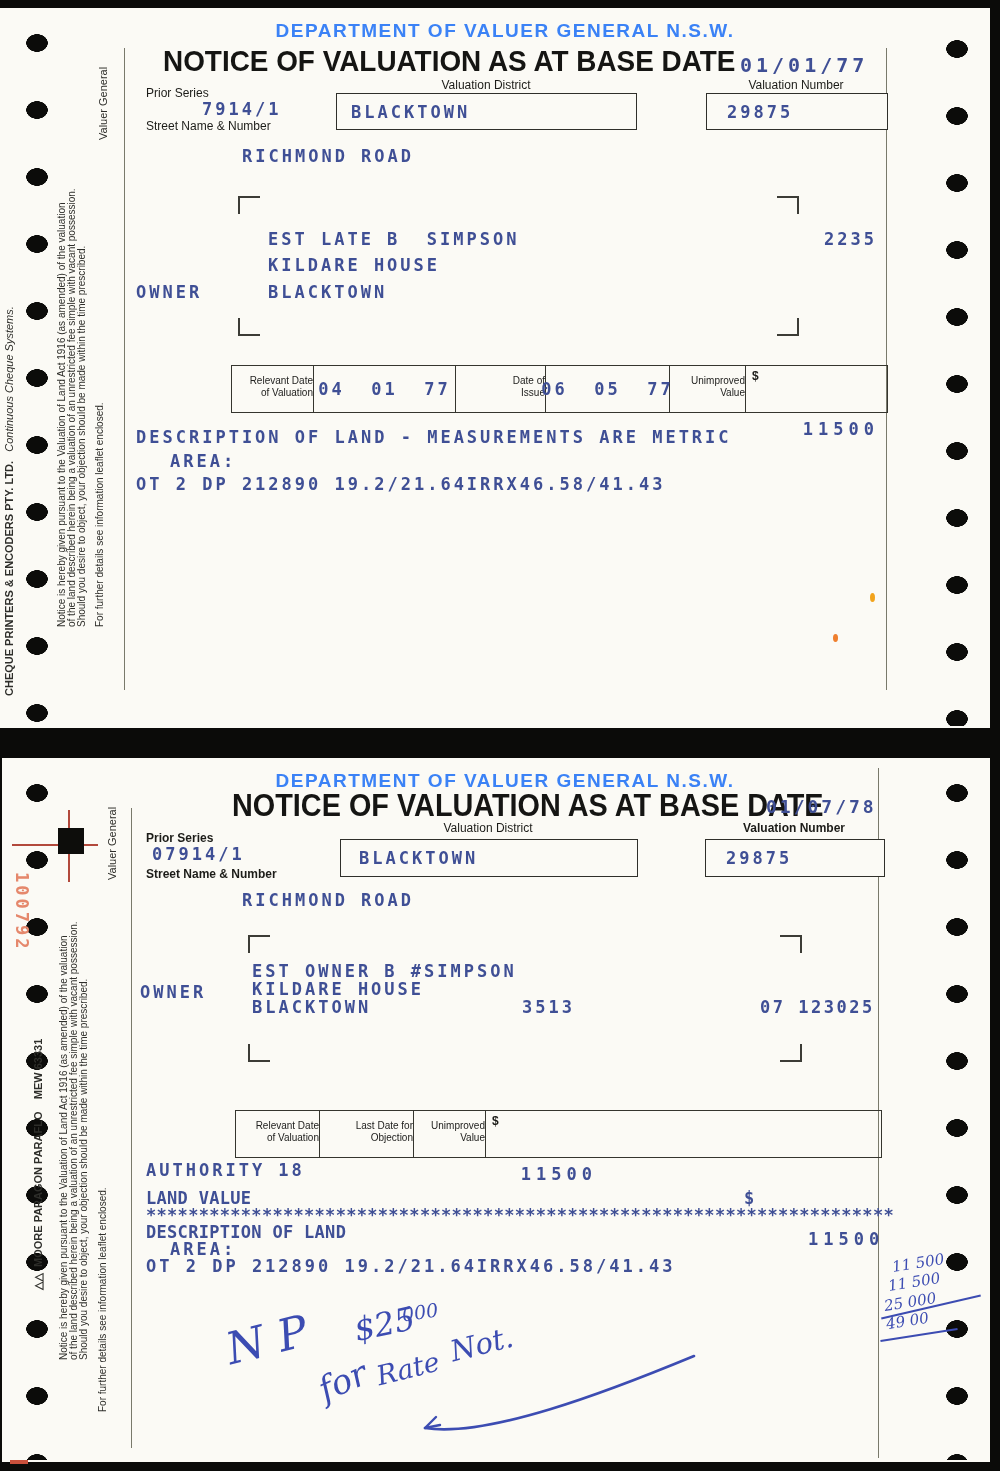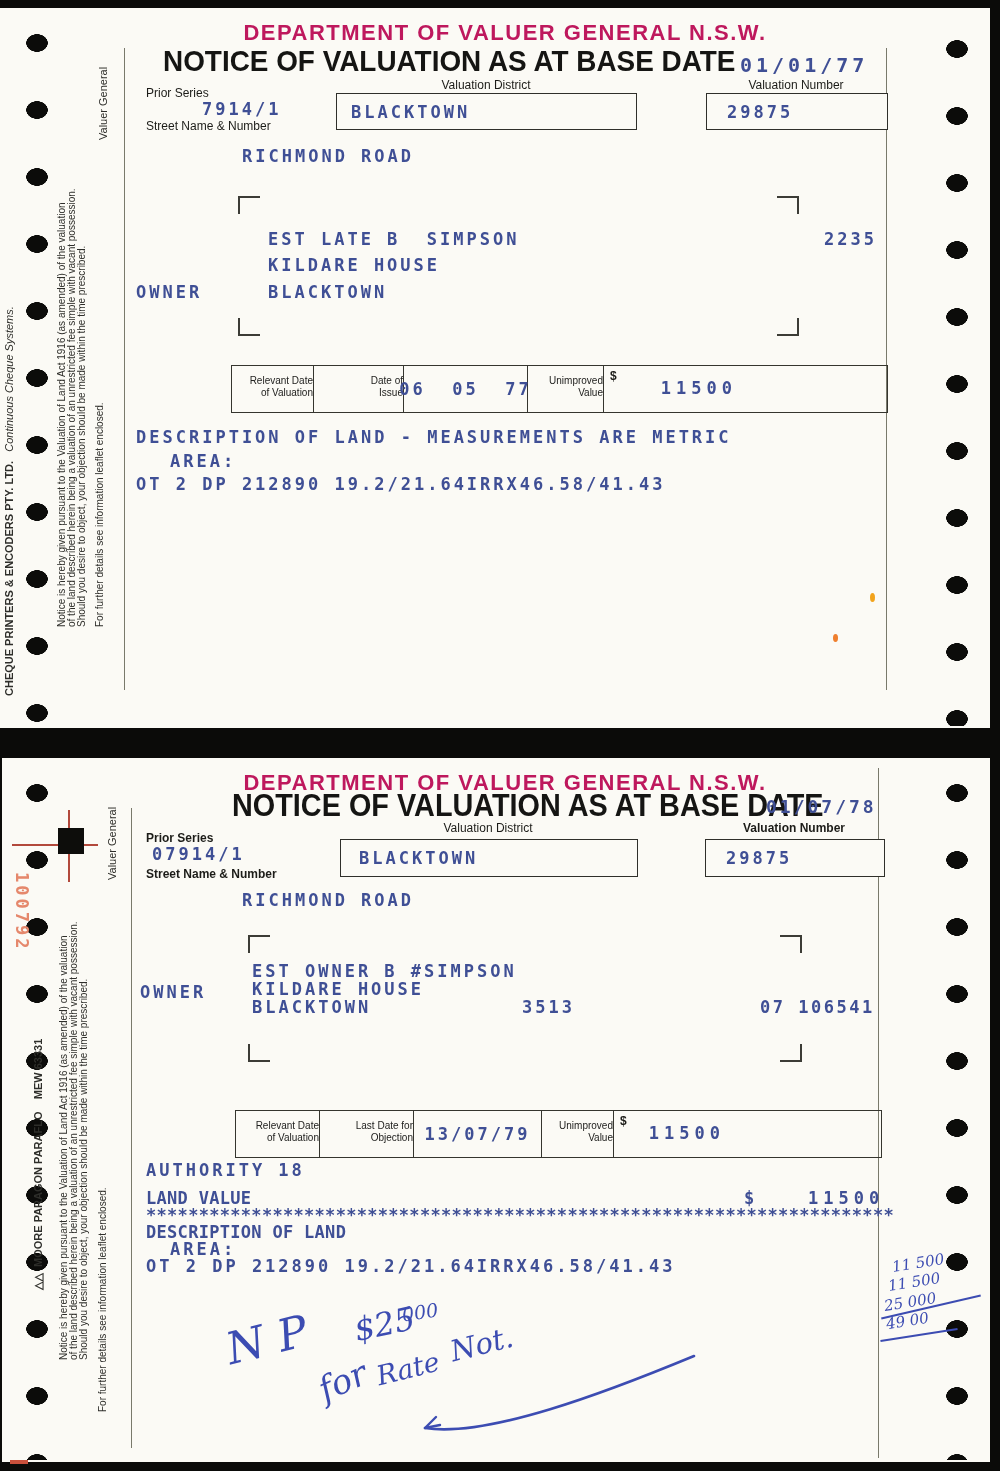--- a/index.html
+++ b/index.html
@@ -4,24 +4,24 @@
 <style>
   html,body{margin:0;padding:0;}
   body{width:1000px;height:1471px;position:relative;background:#0b0b09;overflow:hidden;
        font-family:"Liberation Sans",sans-serif;}
   .sheet{position:absolute;background:#fbfaf5;}
   .abs{position:absolute;}
   
   .mono{position:absolute;font-family:"DejaVu Sans Mono",monospace;font-weight:700;
         color:#3f4f95;font-size:17px;letter-spacing:3px;white-space:pre;line-height:1;}
   .dense{letter-spacing:0.3px;}
-  .ls5{letter-spacing:5px;}
+  .ls5{letter-spacing:5px;margin-top:41px;}
   .lbl{position:absolute;color:#1c1c18;font-size:12px;line-height:1.1;white-space:nowrap;}
   .ctr{text-align:center;}
-  .h-dept{position:absolute;font-weight:700;font-size:22px;letter-spacing:1.5px;color:#be185d;text-align:center;}
+  .h-dept{position:absolute;font-weight:700;font-size:19px;letter-spacing:1.5px;color:#3b82f6;text-align:center;}
   .h-title{position:absolute;font-weight:700;color:#151513;white-space:nowrap;transform:scaleX(0.93);transform-origin:0 0;}
   .vln{position:absolute;width:1px;background:#79796b;}
   .hole-strip{position:absolute;width:26px;
     background:radial-gradient(ellipse 11px 9px at 13px 33px,#0c0c0a 96%,rgba(0,0,0,0)) 0 0/26px 67px repeat-y;}
   .vert{position:absolute;transform:rotate(-90deg);transform-origin:0 0;white-space:nowrap;
         font-size:10px;color:#2e2e2a;}
   .vert90{position:absolute;transform:rotate(90deg);transform-origin:0 0;white-space:nowrap;}
   .bk{position:absolute;width:20px;height:16px;}
   .bk-tl{border-left:2px solid #3c3c36;border-top:2px solid #3c3c36;}
   .bk-tr{border-right:2px solid #3c3c36;border-top:2px solid #3c3c36;}
@@ -89,20 +89,23 @@
   <div class="mono" style="left:824px;top:223px">2235</div>
   <div class="mono" style="left:268px;top:249px">KILDARE HOUSE</div>
   <div class="mono" style="left:136px;top:276px">OWNER</div>
   <div class="mono" style="left:268px;top:276px">BLACKTOWN</div>
 
   <div class="tbl" style="left:231px;top:357px;width:655px;height:46px">
     <div class="tc tc-lbl" style="width:82px">
       <div>Relevant Date</div>
       <div>of Valuation</div>
     </div>
+    <div class="tc tc-val" style="width:142px">
+      <span class="mono">04  01  77</span>
+    </div>
     <div class="tc tc-lbl" style="width:90px">
       <div>Date of</div>
       <div>Issue</div>
     </div>
     <div class="tc tc-val" style="width:124px">
       <span class="mono">06  05  77</span>
     </div>
     <div class="tc tc-lbl" style="width:76px">
       <div>Unimproved</div>
       <div>Value</div>
@@ -168,33 +171,30 @@
   <div class="bk bk-tl" style="left:246px;top:177px"></div>
   <div class="bk bk-tr" style="left:778px;top:177px"></div>
   <div class="bk bk-bl" style="left:246px;top:286px"></div>
   <div class="bk bk-br" style="left:778px;top:286px"></div>
 
   <div class="mono" style="left:250px;top:205px">EST OWNER B #SIMPSON</div>
   <div class="mono" style="left:250px;top:223px">KILDARE HOUSE</div>
   <div class="mono" style="left:138px;top:226px">OWNER</div>
   <div class="mono" style="left:250px;top:241px">BLACKTOWN</div>
   <div class="mono" style="left:520px;top:241px">3513</div>
-  <div class="mono" style="left:758px;top:241px;letter-spacing:2.5px">07 106541</div>
+  <div class="mono" style="left:758px;top:241px;letter-spacing:2.5px">07 123025</div>
 
   <div class="tbl" style="left:233px;top:352px;width:645px;height:46px">
     <div class="tc tc-lbl" style="width:84px">
       <div>Relevant Date</div>
       <div>of Valuation</div>
     </div>
     <div class="tc tc-lbl" style="width:94px">
       <div>Last Date for</div>
       <div>Objection</div>
-    </div>
-    <div class="tc tc-val" style="width:128px">
-      <span class="mono">13/07/79</span>
     </div>
     <div class="tc tc-lbl" style="width:72px">
       <div>Unimproved</div>
       <div>Value</div>
     </div>
     <div class="tc" style="width:119px">
       <span class="dollar">$</span>
       <span class="mono amt ls5">11500</span>
     </div>
   </div>

